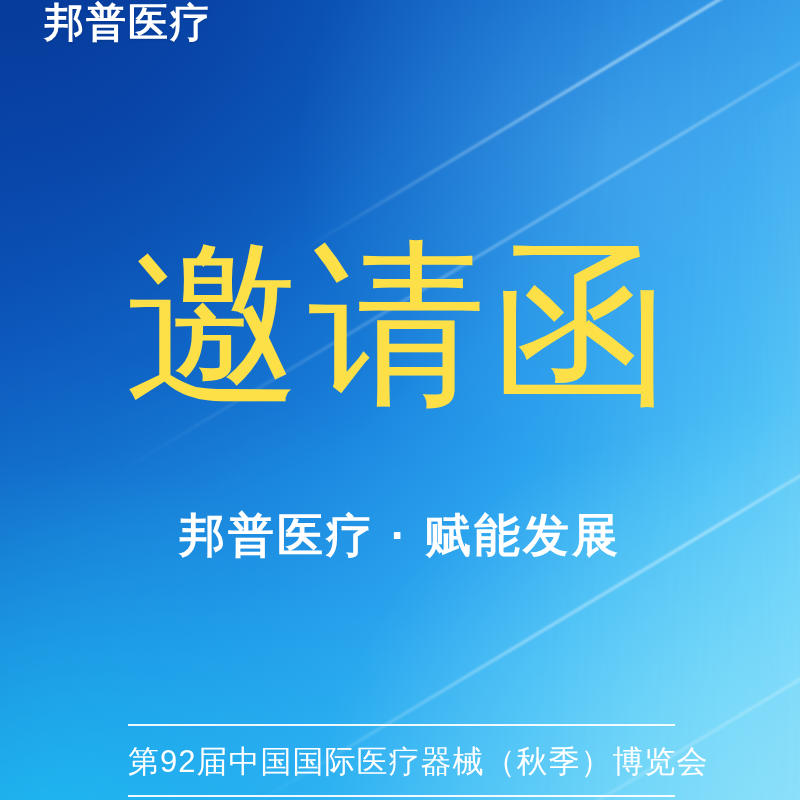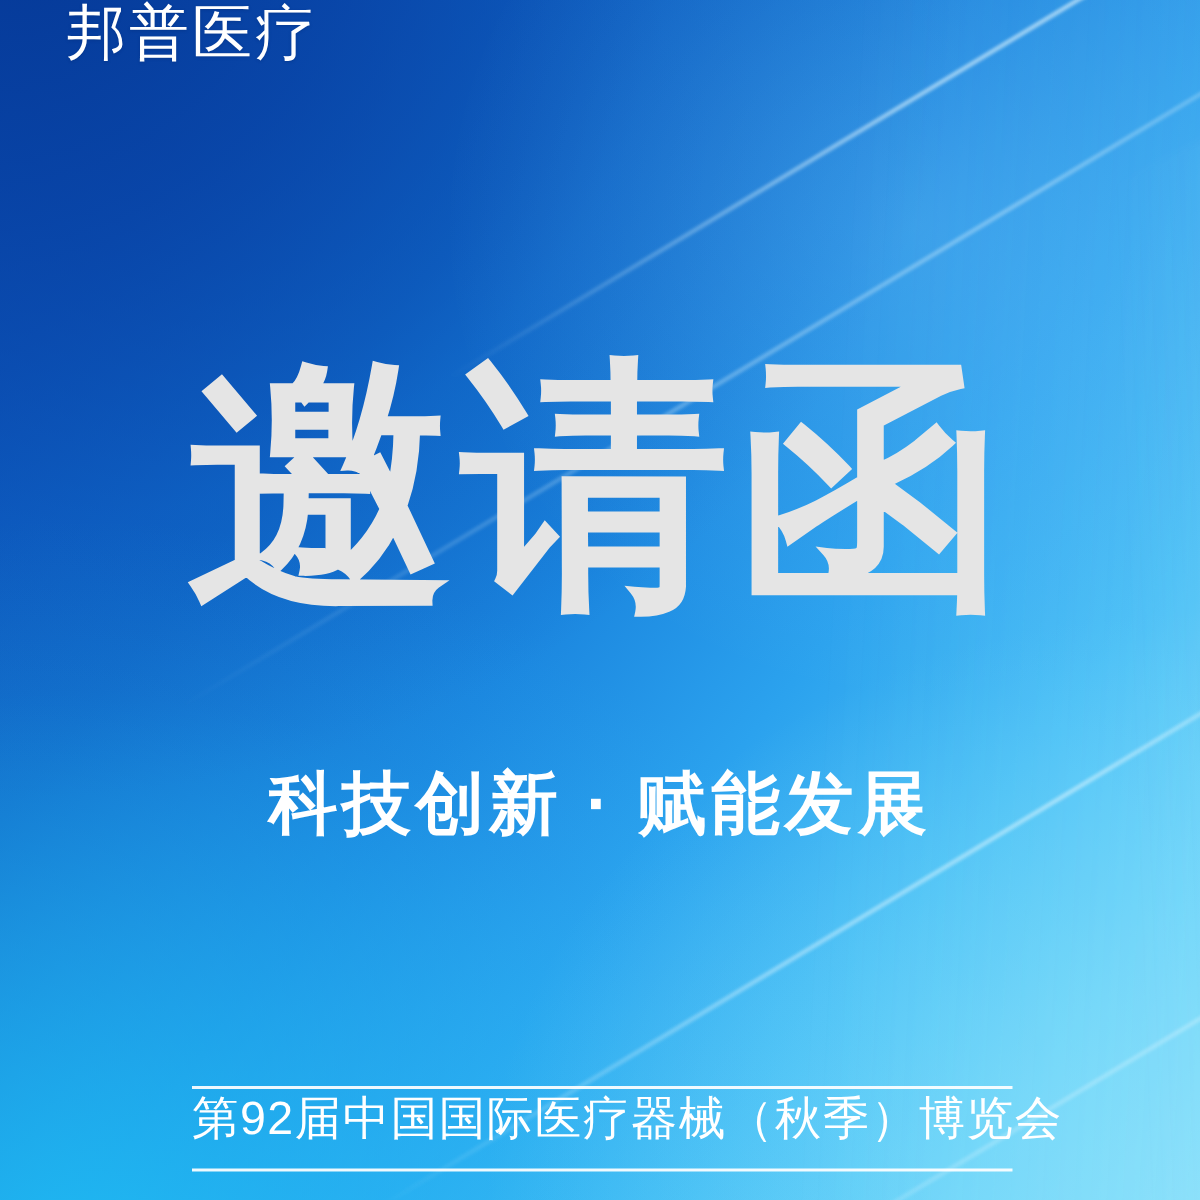--- a/index.html
+++ b/index.html
@@ -147,37 +147,37 @@
     gap: 16px;
   }
   .logo-mark {
     position: relative;
     width: 74px;
     height: 84px;
   }
   .brand-name {
     color: #ffffff;
     font-size: 40px;
-    font-weight: normal;
+    font-weight: bold;
     letter-spacing: 2px;
     line-height: 1;
     margin-top: -6px;
     text-shadow: 0 1px 2px rgba(0,40,110,0.35);
   }
 
   
   .title-main {
     position: absolute;
     left: 0;
     right: 0;
     top: 236px;
     text-align: center;
-    color: #e5e5e5;
+    color: #fde047;
     font-size: 178px;
-    font-weight: bold;
+    font-weight: normal;
     line-height: 1.0;
     letter-spacing: 6px;
     white-space: nowrap;
   }
 
   .subtitle {
     position: absolute;
     left: 0;
     right: 0;
     top: 510px;
@@ -215,21 +215,21 @@
     width: 100%;
     background: rgba(255,255,255,0.92);
   }
   .footer-text {
     color: #ffffff;
     font-size: 31px;
     font-weight: normal;
     letter-spacing: 1px;
     line-height: 1;
     text-align: center;
-    padding: 4px 0 18px 0;
+    padding: 20px 0 18px 0;
     white-space: nowrap;
   }
 </style>
 </head>
 <body>
 
 <div id="poster">
 
   <div class="bg-base"></div>
   <div class="bg-corner-dark"></div>
@@ -247,21 +247,21 @@
   <div class="content">
 
     <div class="brand">
 
 
       <div class="brand-name">邦普医疗</div>
     </div>
 
     <div class="title-main">邀请函</div>
 
-    <div class="subtitle">科技创新 · 赋能发展</div>
+    <div class="subtitle">邦普医疗 · 赋能发展</div>
 
 
     <div class="footer">
       <div class="rule"></div>
       <div class="footer-text">第92届中国国际医疗器械（秋季）博览会</div>
       <div class="rule"></div>
     </div>
 
   </div>
 </div>

